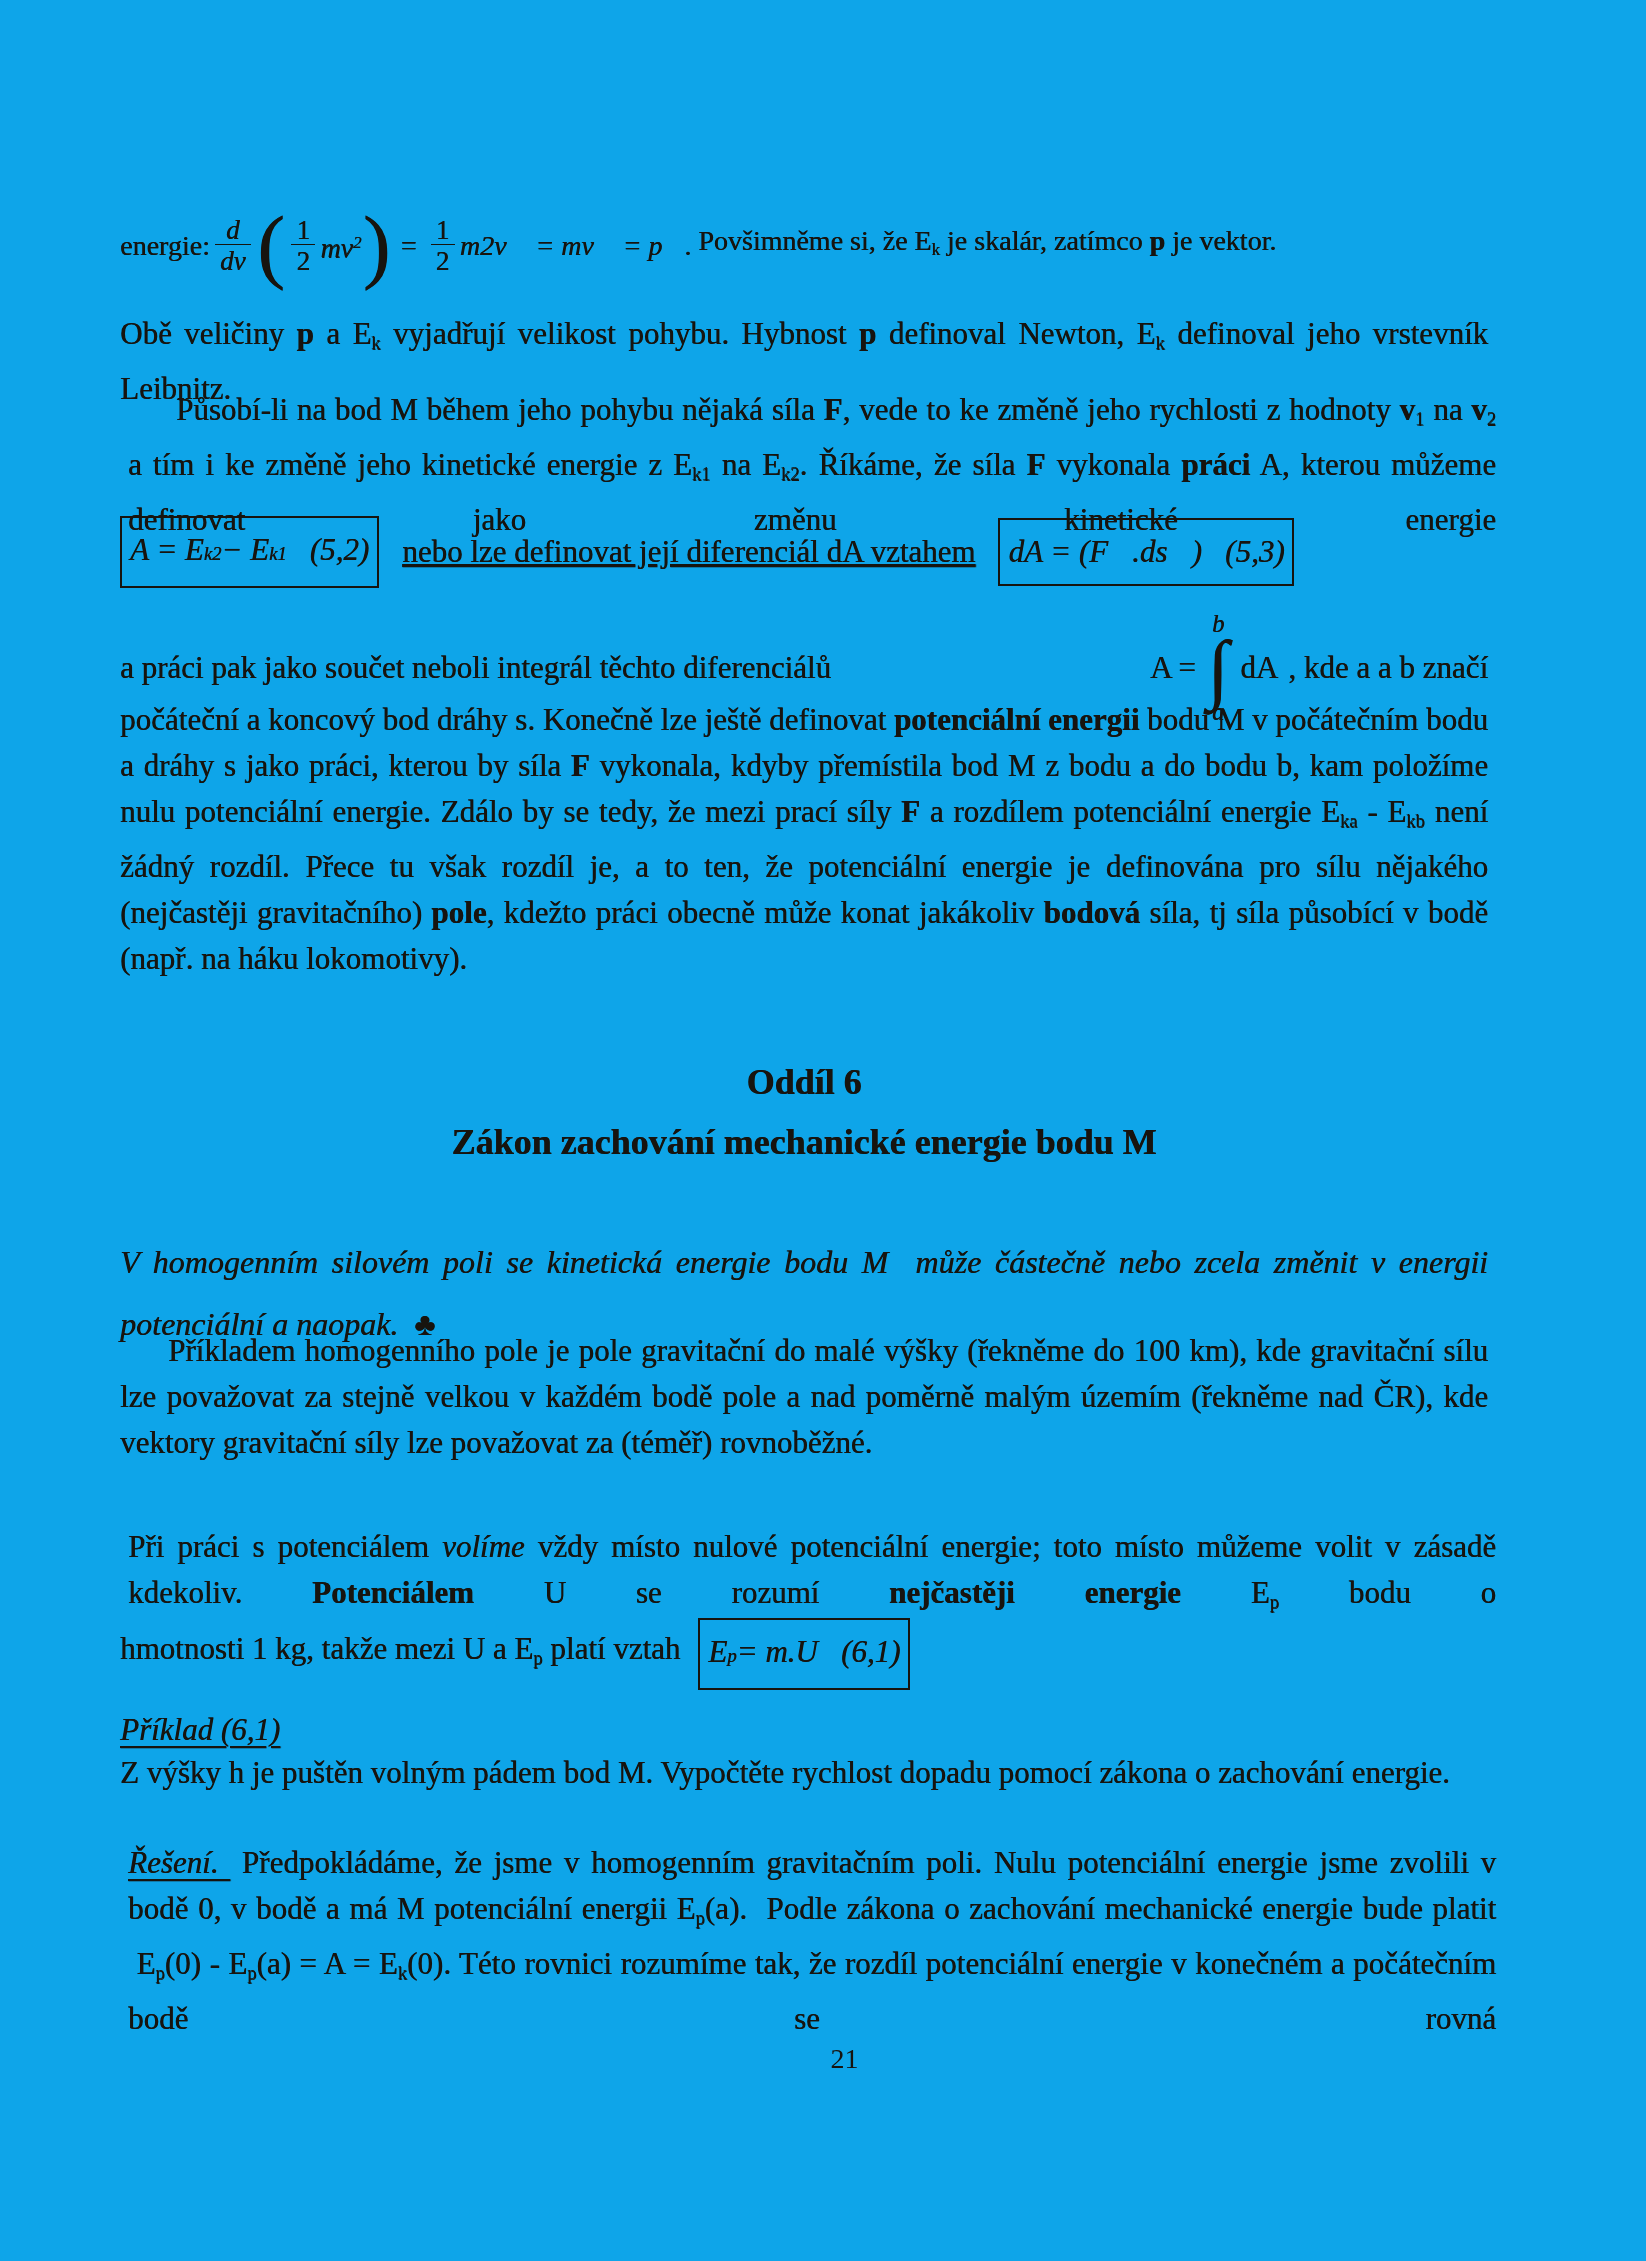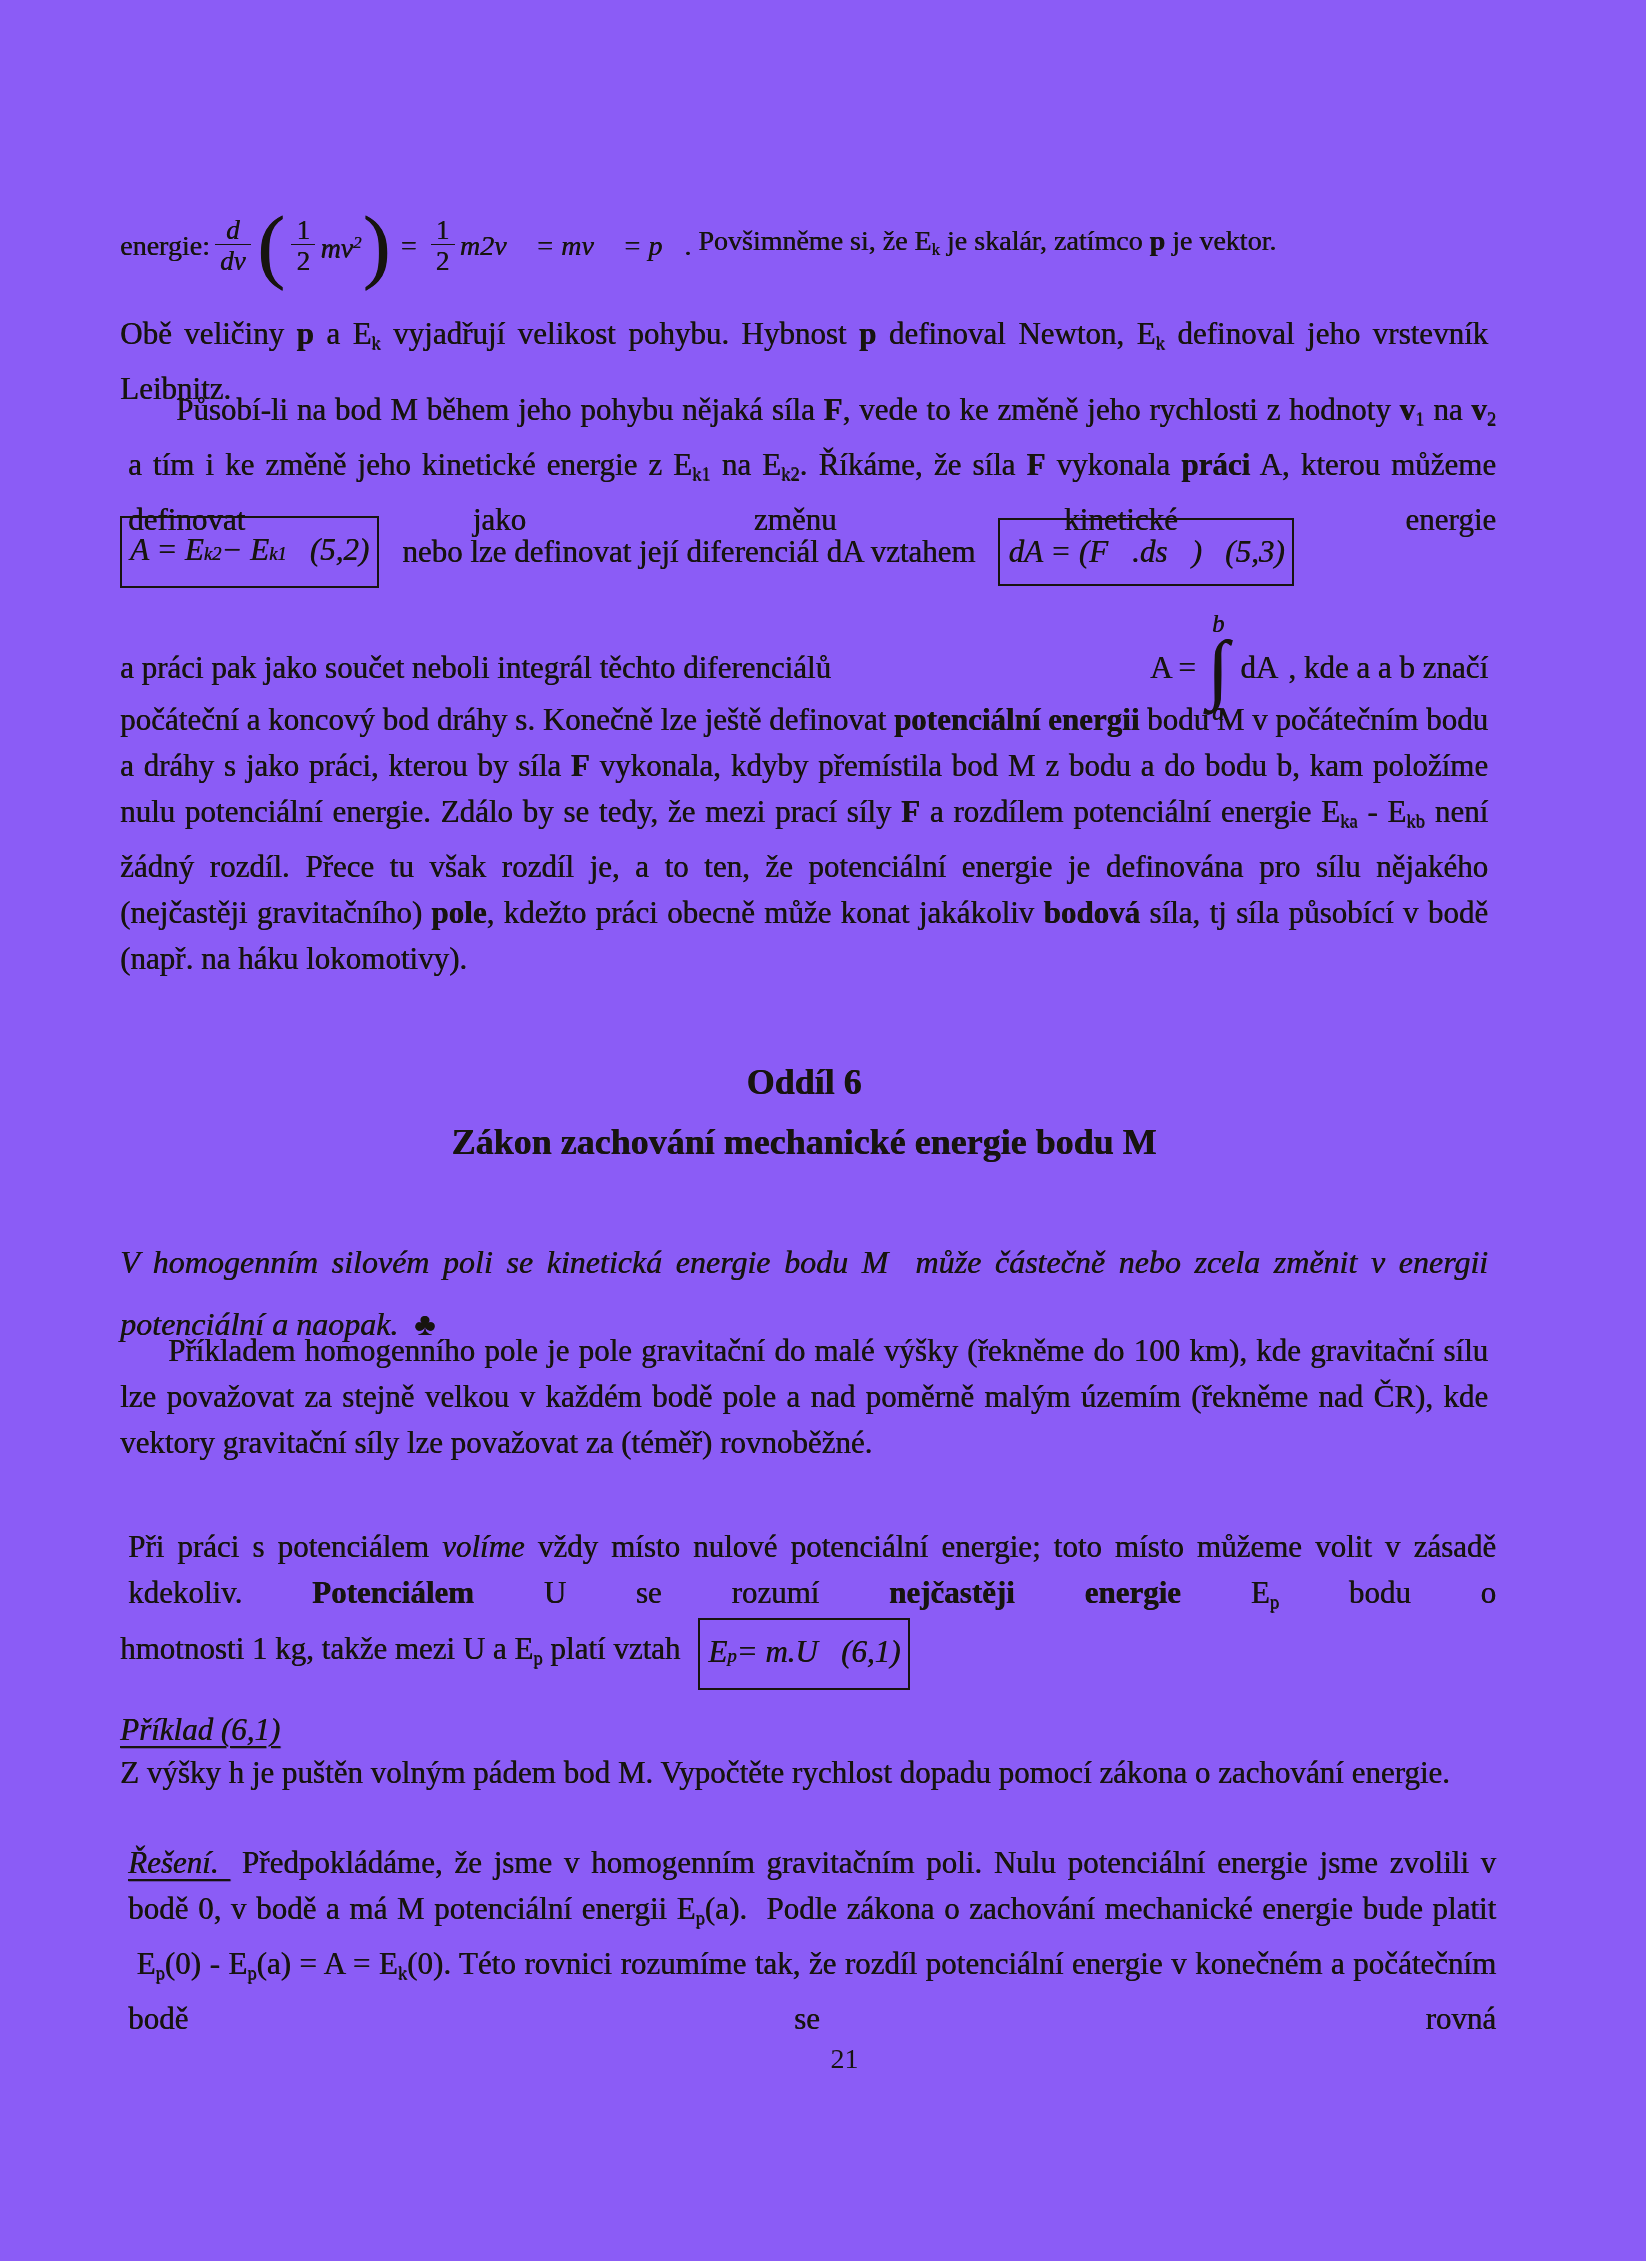--- a/index.html
+++ b/index.html
@@ -1,16 +1,16 @@
 <!DOCTYPE html>
 <html lang="cs" style="font-size:10.3px"><head>
 <meta charset="utf-8">
 <style>
   html,body{margin:0;padding:0;background:#ffffff;}
-  .page{position:relative;width:1647px;height:2261px;background:#8b5cf6;overflow:hidden;
+  .page{position:relative;width:1647px;height:2261px;background:#0ea5e9;overflow:hidden;
         font-family:"Liberation Serif","DejaVu Serif",serif;color:#17140f;}
   .content{position:absolute;left:120px;top:0;width:1368px;height:100%;
            font-size:31px;line-height:46px;text-shadow:0.5px 0.3px 0 currentColor;}
   .blk{position:absolute;left:0;width:100%;margin:0;}
   .jst{text-align:justify;}
   .jlast{text-align-last:justify;margin-left:8px;}
   .ind{text-indent:48px;}
   .ctr{text-align:center;font-weight:700;font-size:36px;line-height:37px;}
   .law{font-size:32px;line-height:62px;}
   .b{font-weight:700;}
@@ -23,21 +23,21 @@
   .fr{display:inline-flex;flex-direction:column;align-items:center;line-height:1.05;
       margin:0 5.2px;font-size:27px;}
   .fr .nm{padding:0 5.2px;}
   .fr .dn{border-top:1.9px solid currentColor;padding:1.3px 5.2px 0;}
   .paren{font-size:83px;line-height:1;font-weight:400;margin:0 1.3px;}
   .eqs{margin:0 9px;}
   
   .eqrow{display:flex;align-items:center;white-space:nowrap;height:81px;}
   .eqbox{display:inline-flex;align-items:baseline;border:2.6px solid currentColor;
          padding:9px 8px;white-space:nowrap;}
-  .mid{margin:10px 23px;}
+  .mid{margin:10px 23px;text-decoration:underline;}
   
   .introw{display:flex;align-items:center;justify-content:space-between;
           white-space:nowrap;height:152px;}
   .igrp{display:inline-flex;align-items:center;gap:10.3px;}
   .int-wrap{display:inline-flex;flex-direction:column;align-items:center;margin:0 1.3px;}
   .ilim{font-size:24.5px;font-style:italic;line-height:1.15;}
   .isign{font-size:77px;line-height:0.78;}
   .lastline{display:flex;align-items:center;gap:18px;white-space:nowrap;height:81px;}
   .pagenum{position:absolute;left:0;width:100%;top:2039px;text-align:center;
            font-size:28px;line-height:39px;margin-left:21px;}

